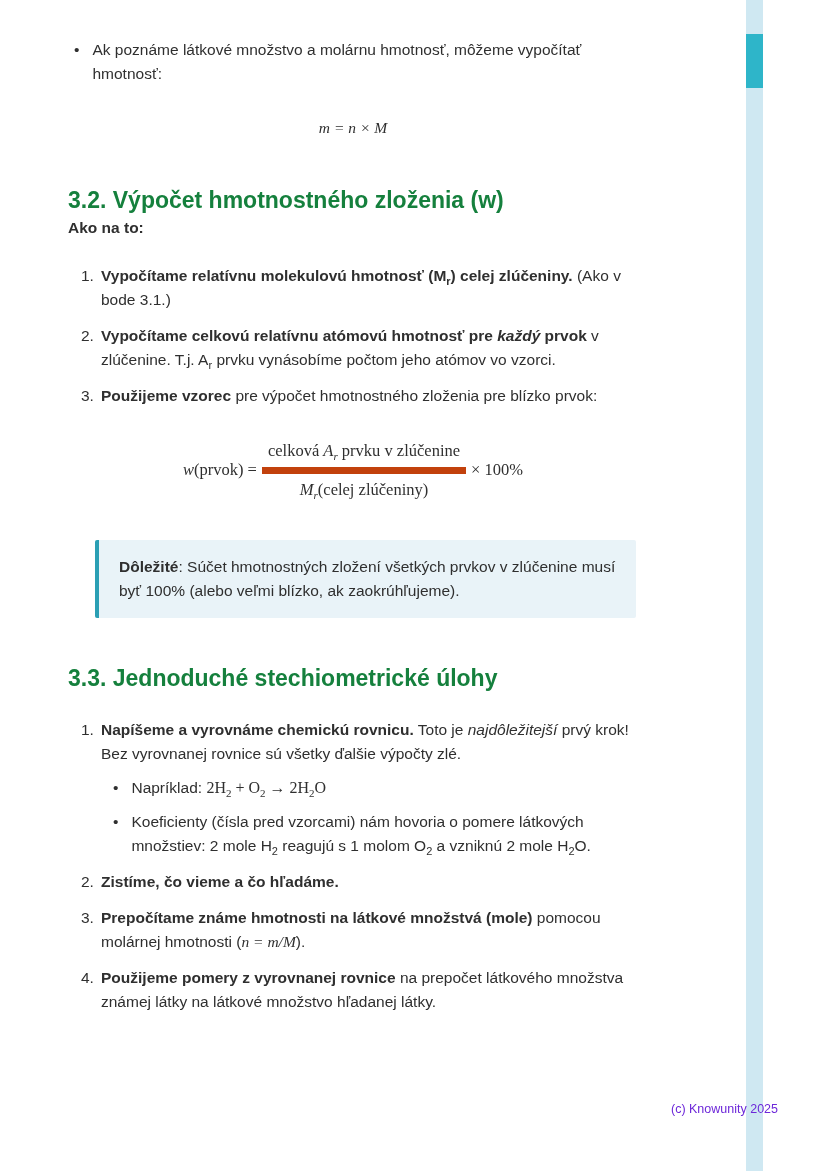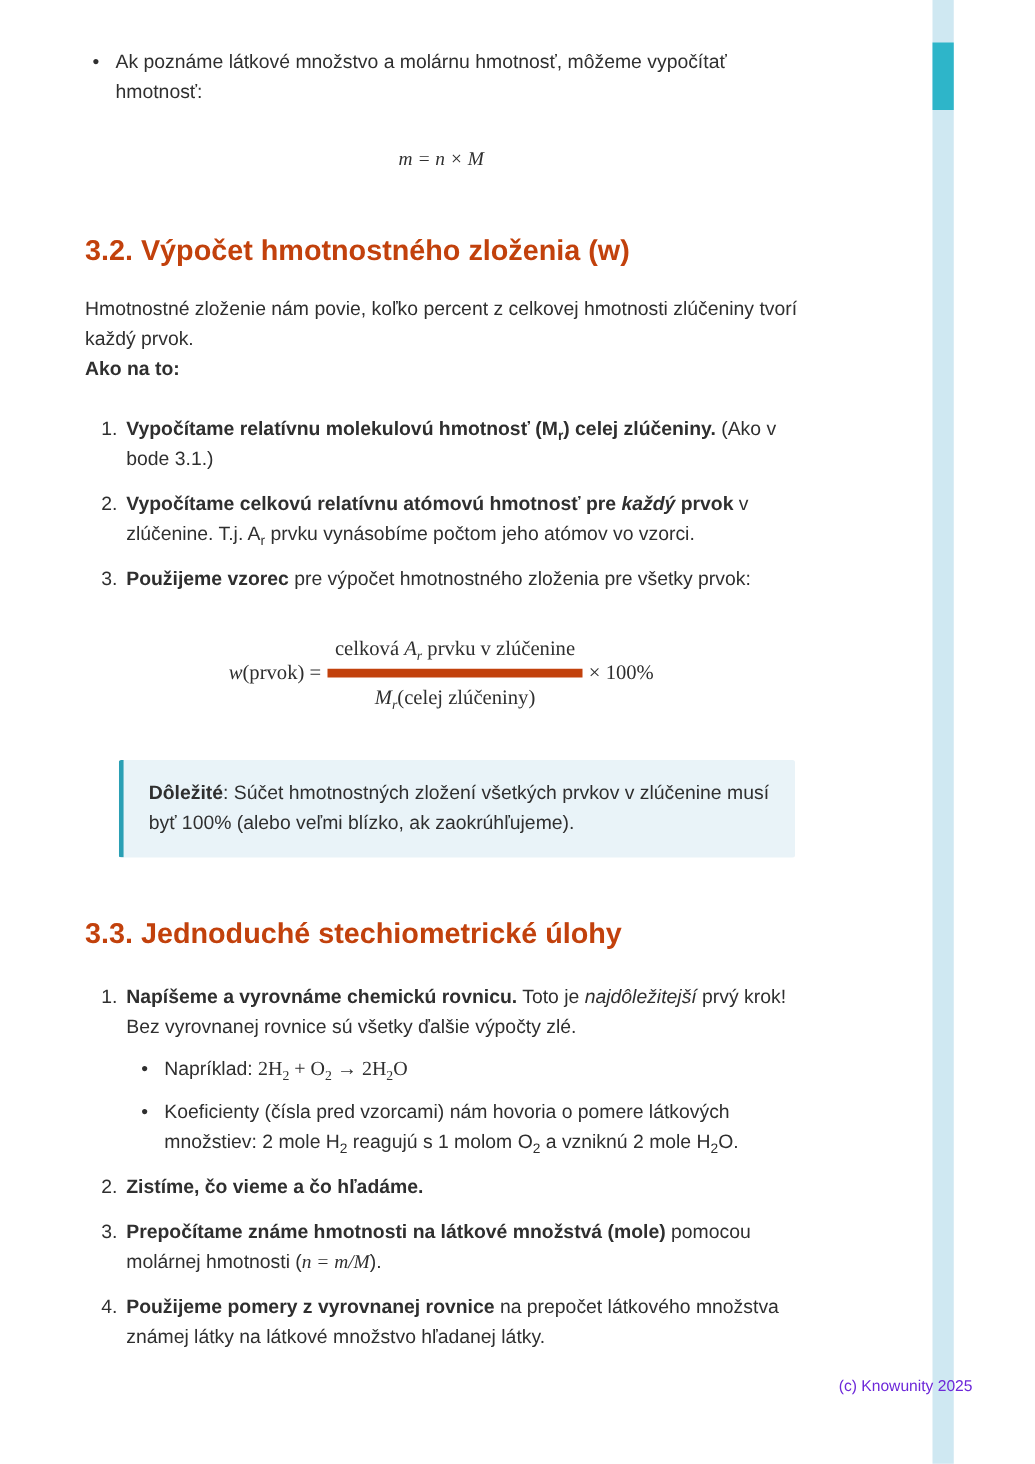--- a/index.html
+++ b/index.html
@@ -11,21 +11,21 @@
   }
   .doc { position: absolute; left: 68px; top: 38px; width: 570px; }
 
   .bullet-row { display: flex; gap: 13px; }
   .intro-bullet { padding-left: 6px; }
   .bullet-marker { flex: 0 0 auto; }
 
   .formula-center { text-align: center; margin-top: 30px; font-family: "Liberation Serif", serif; font-size: 15.5px; }
   .math-var { font-family: "Liberation Serif", serif; font-style: italic; }
 
-  h2 { color: #c2410c; font-size: 23px; line-height: 1.3; margin-top: 46px; font-weight: bold; }
+  h2 { color: #15803d; font-size: 23px; line-height: 1.3; margin-top: 46px; font-weight: bold; }
   .section-intro { margin-top: 20px; }
   .bold-label { font-weight: bold; }
 
   .olist { margin-top: 24px; }
   .olist-item { display: flex; padding-left: 13px; }
   .olist-item + .olist-item { margin-top: 12px; }
   .olist-num { flex: 0 0 20px; }
   .olist-body { flex: 1 1 auto; }
 
   .big-formula { font-size: 16.5px; }
@@ -68,39 +68,38 @@
     <span class="bullet-marker">•</span>
     <span>Ak poznáme látkové množstvo a molárnu hmotnosť, môžeme vypočítať hmotnosť:</span>
   </div>
 
   <div class="formula-center">
     <span class="math-var">m = n × M</span>
   </div>
 
   <h2>3.2. Výpočet hmotnostného zloženia (w)</h2>
 
-  <p class="section-intro">Hmotnostné zloženie nám povie, koľko percent z celkovej hmotnosti zlúčeniny tvorí každý prvok.</p>
 
   <p class="bold-label">Ako na to:</p>
 
   <div class="olist">
 
     <div class="olist-item">
       <span class="olist-num">1.</span>
       <div class="olist-body"><b><span>Vypočítame relatívnu molekulovú hmotnosť (M</span><sub>r</sub><span>) celej zlúčeniny.</span></b><span> (Ako v bode 3.1.)</span></div>
     </div>
 
     <div class="olist-item">
       <span class="olist-num">2.</span>
       <div class="olist-body"><b><span>Vypočítame celkovú relatívnu atómovú hmotnosť pre </span><i>každý</i><span> prvok</span></b><span> v zlúčenine. T.j. A</span><sub>r</sub><span> prvku vynásobíme počtom jeho atómov vo vzorci.</span></div>
     </div>
 
     <div class="olist-item">
       <span class="olist-num">3.</span>
-      <div class="olist-body"><b>Použijeme vzorec</b><span> pre výpočet hmotnostného zloženia pre všetky prvok:</span></div>
+      <div class="olist-body"><b>Použijeme vzorec</b><span> pre výpočet hmotnostného zloženia pre blízko prvok:</span></div>
     </div>
 
   </div>
 
   <div class="formula-center big-formula">
     <span class="fx"><span class="math-var">w</span><span>(prvok) = </span></span><span class="frac">
         <span class="frac-num"><span>celková </span><span class="math-var">A</span><sub class="math-var">r</sub><span> prvku v zlúčenine</span></span>
         <span class="frac-den"><span class="math-var">M</span><sub class="math-var">r</sub><span>(celej zlúčeniny)</span></span>
       </span><span class="fx"> × 100%</span>
   </div>

